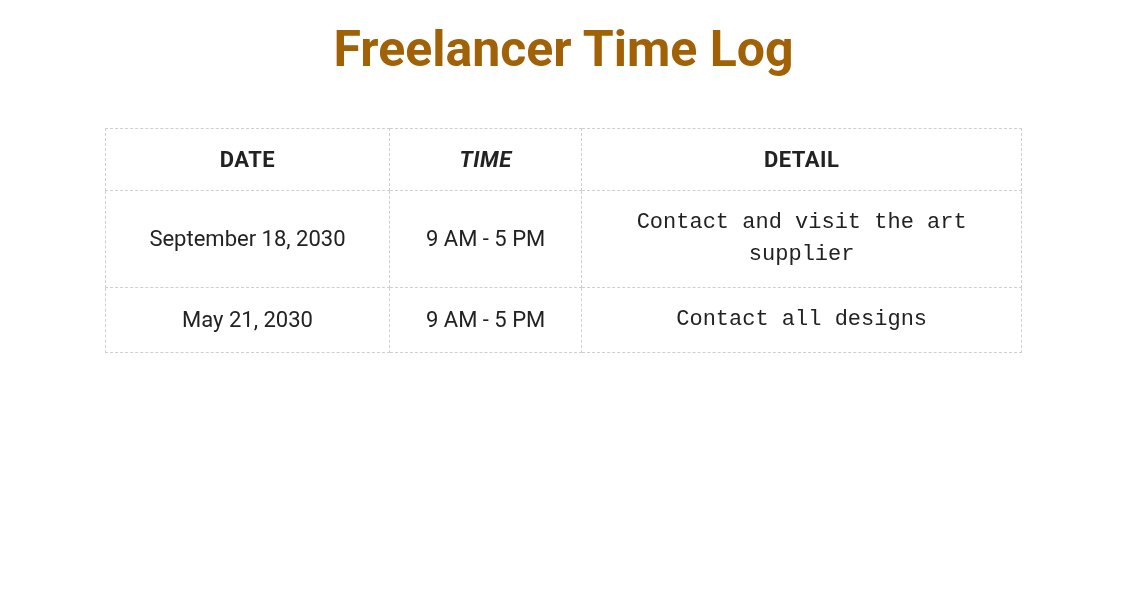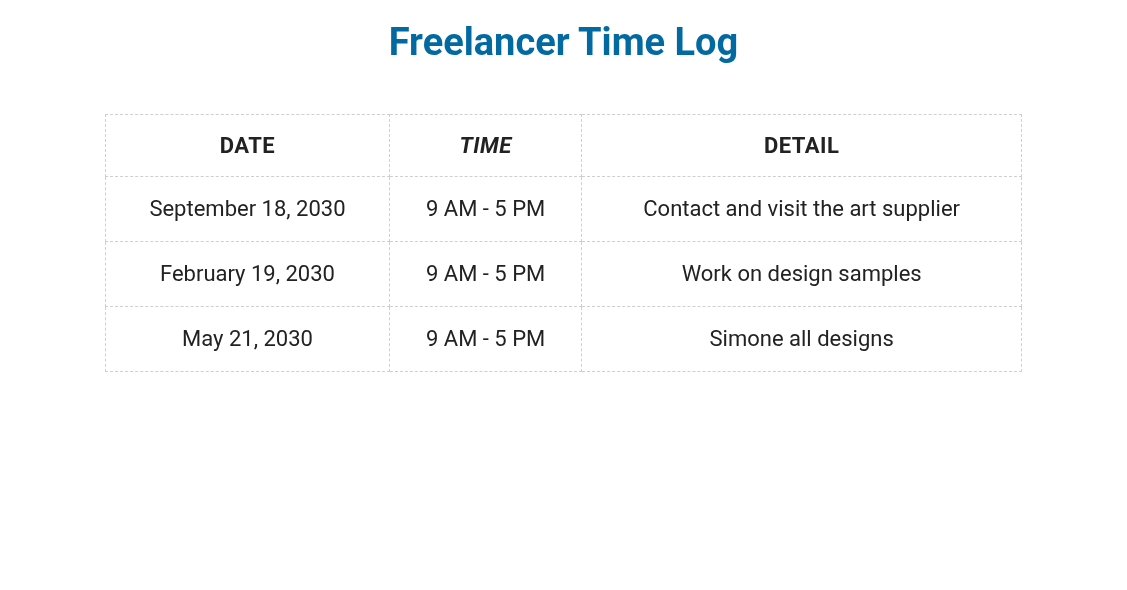--- a/index.html
+++ b/index.html
@@ -12,25 +12,25 @@
       background: #ffffff;
       color: #1a1a1a;
       width: 1127px;
       height: 590px;
       padding: 20px 0;
     }
     .container {
       width: 100%;
     }
     .page-title {
-      font-size: 38px;
+      font-size: 50px;
       font-weight: 700;
       text-align: center;
       margin-bottom: 50px;
-      color: #0369a1;
+      color: #a16207;
     }
     .meta {
       padding-left: 105px;
       margin-bottom: 48px;
     }
     .meta-line {
       font-size: 23px;
       color: #222;
       line-height: 1.55;
       font-weight: 400;
@@ -53,20 +53,21 @@
     th {
       font-weight: 700;
       letter-spacing: 0.5px;
       padding: 18px 12px;
     }
     .col-date { width: 31%; }
     .col-time { width: 21%; font-style: italic; }
     .col-detail { width: 48%; }
     td.detail-cell {
       line-height: 1.45;
+      font-family: Liberation Mono, monospace;
     }
   </style>
 </head>
 <body>
 
 <div class="container">
 
   <h1 class="page-title">Freelancer Time Log</h1>
 
 
@@ -79,26 +80,21 @@
           <th class="col-detail">DETAIL</th>
         </tr>
       </thead>
       <tbody>
         <tr>
           <td>September 18, 2030</td>
           <td>9 AM - 5 PM</td>
           <td class="detail-cell">Contact and visit the art supplier</td>
         </tr>
         <tr>
-          <td>February 19, 2030</td>
-          <td>9 AM - 5 PM</td>
-          <td class="detail-cell">Work on design samples</td>
-        </tr>
-        <tr>
           <td>May 21, 2030</td>
           <td>9 AM - 5 PM</td>
-          <td class="detail-cell">Simone all designs</td>
+          <td class="detail-cell">Contact all designs</td>
         </tr>
       </tbody>
     </table>
   </div>
 
 </div>
 
 </body></html>

